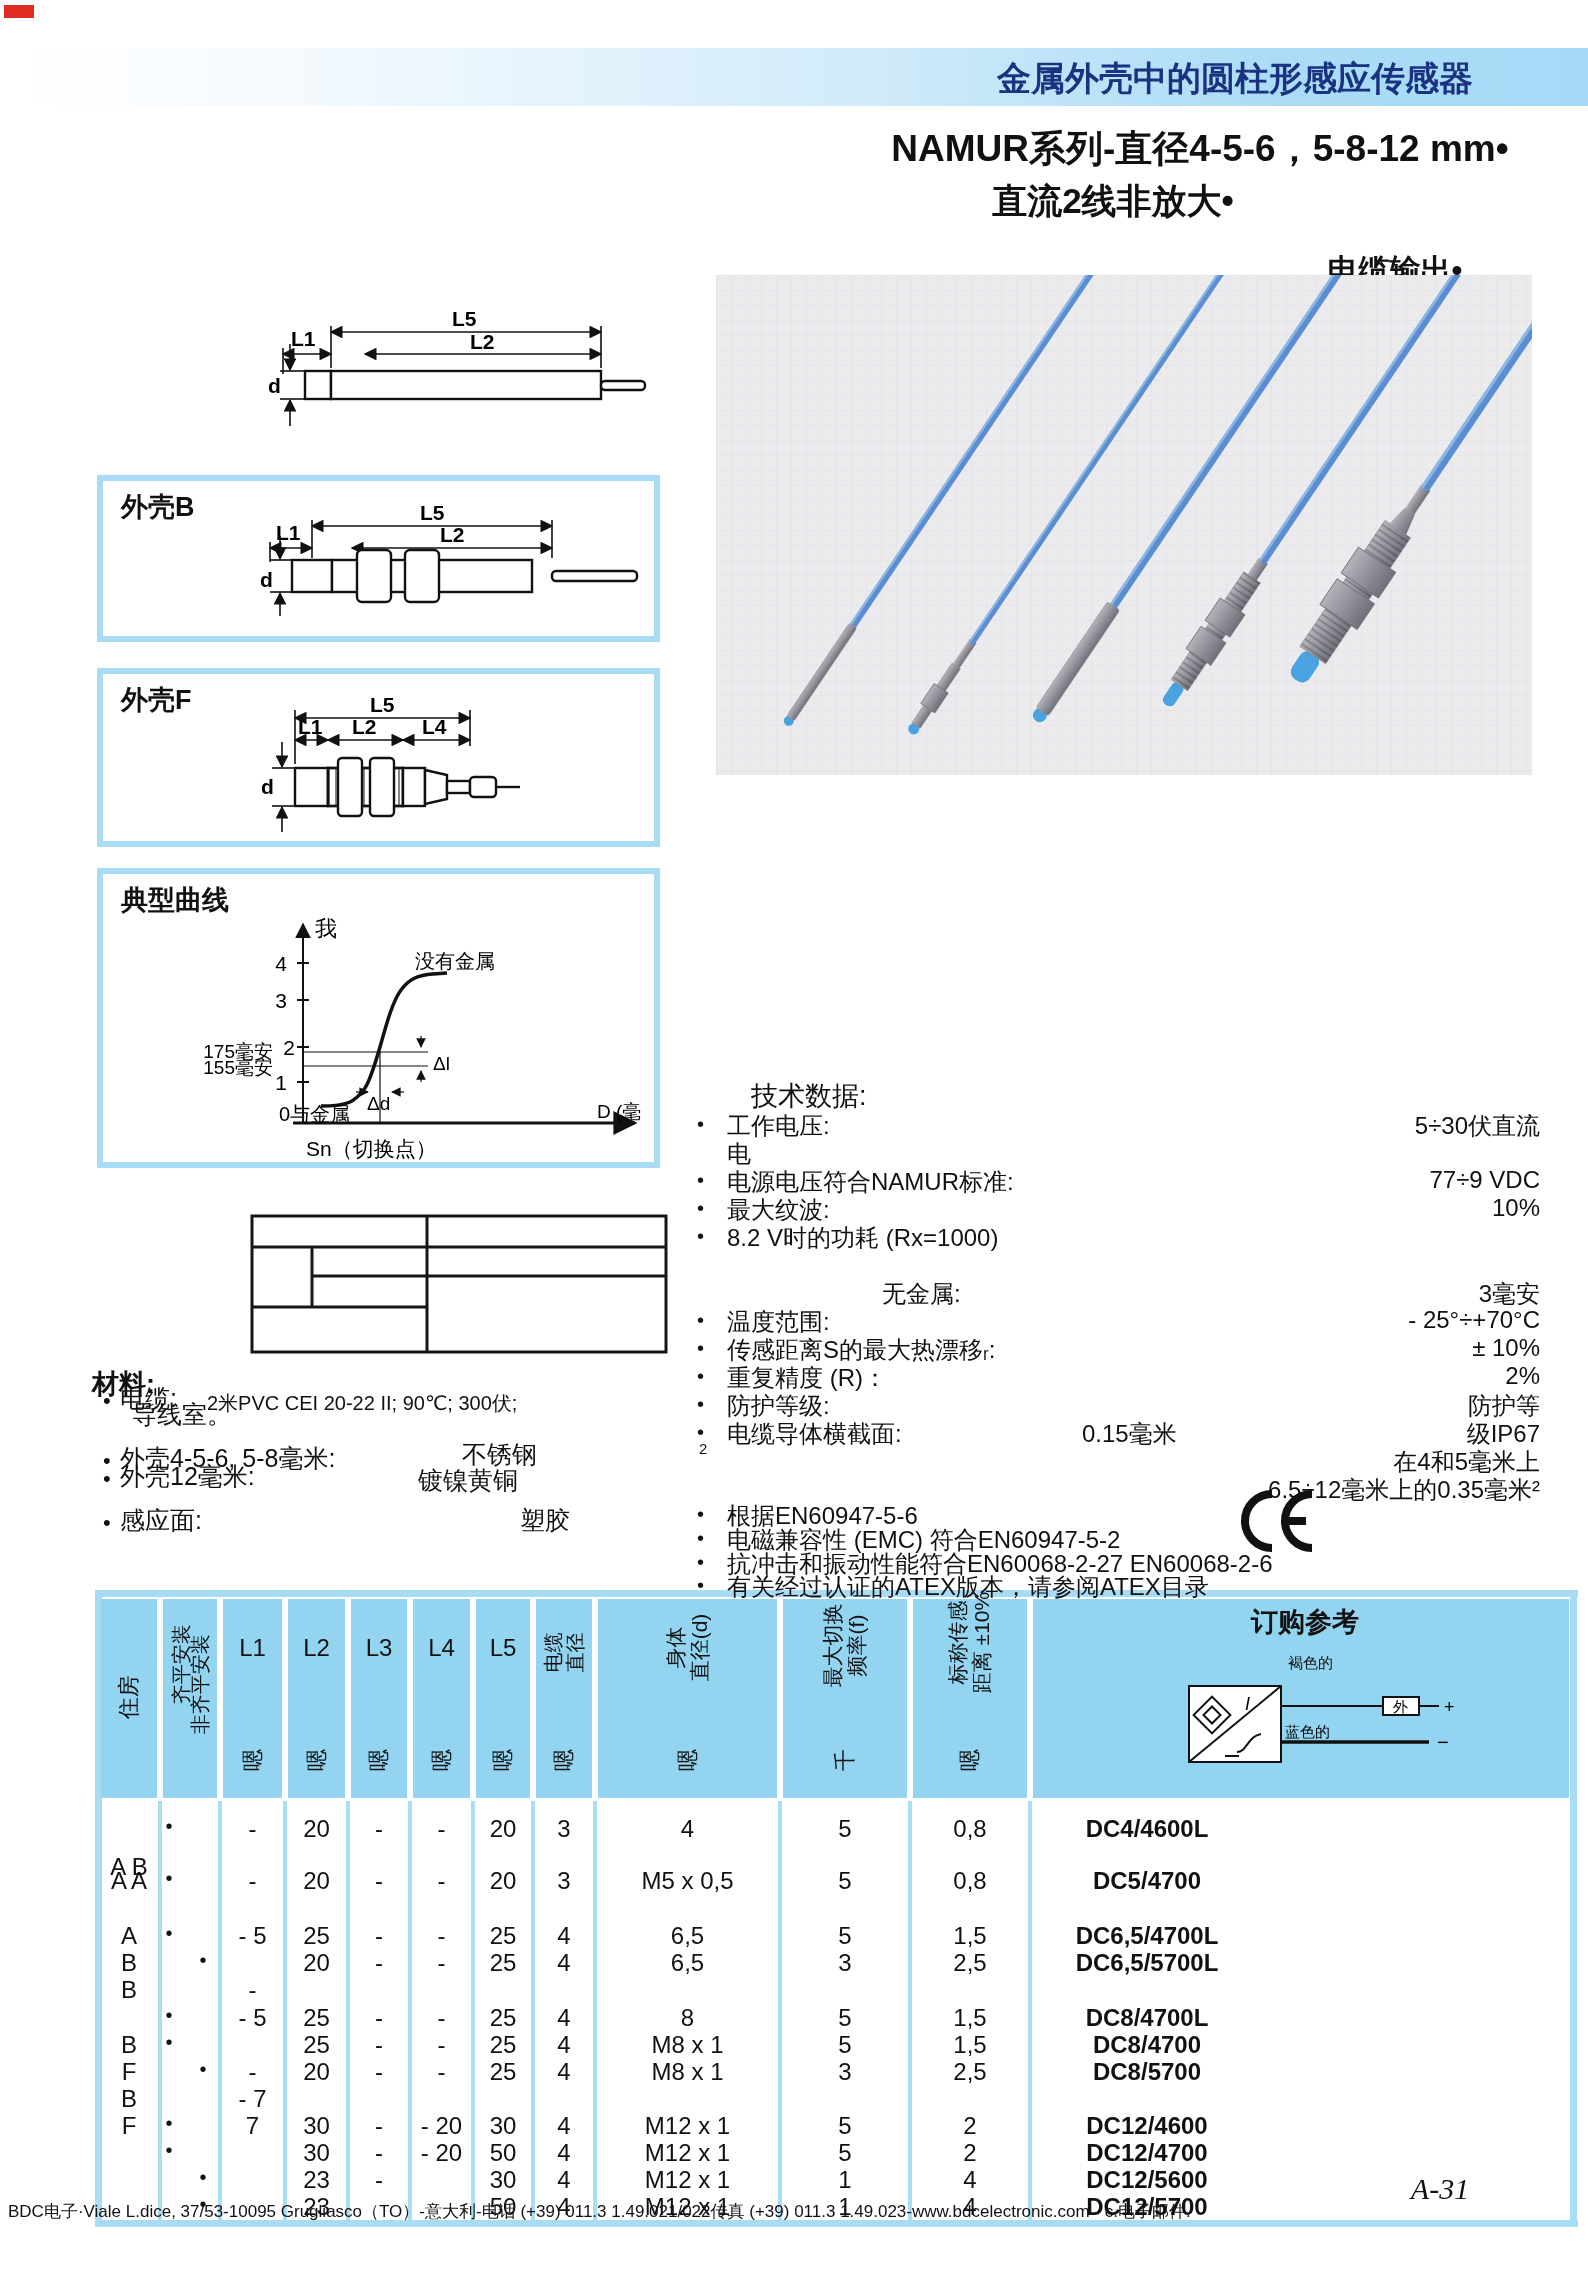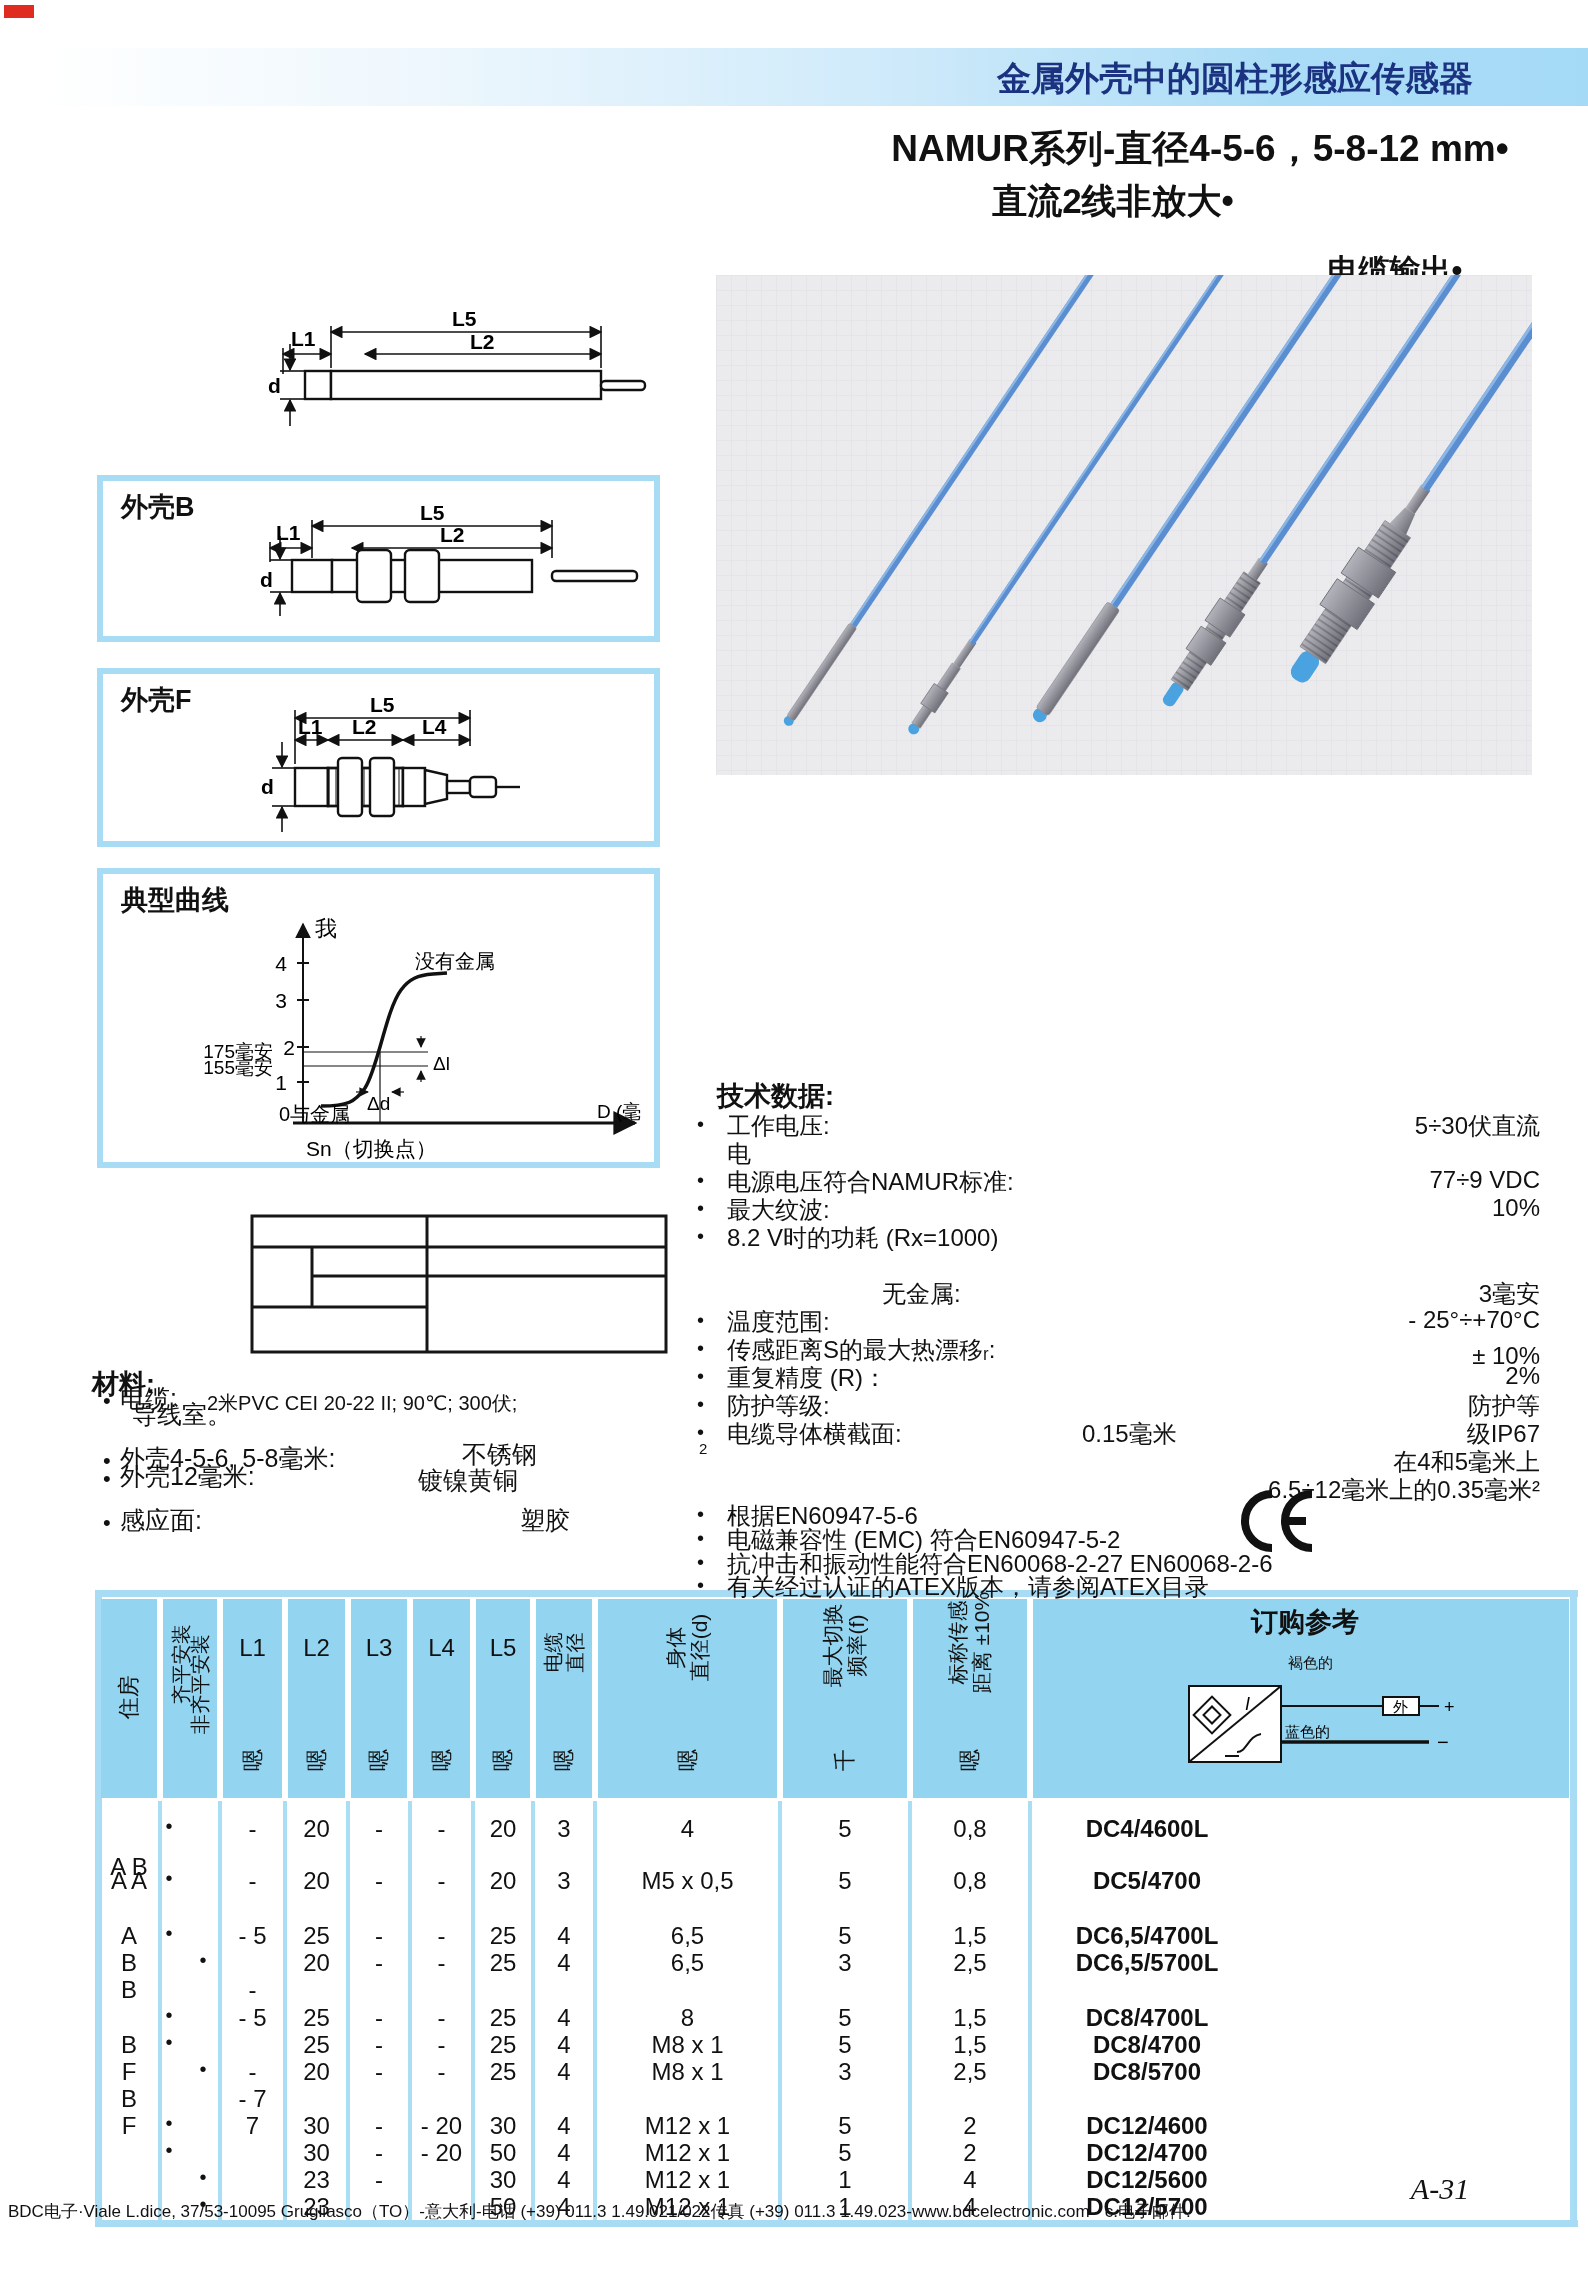--- a/index.html
+++ b/index.html
@@ -238,21 +238,21 @@
       <rect x="30" y="-15.5" width="152" height="31" fill="url(#thr2)"></rect>
       <rect x="76" y="-22.5" width="31" height="45" fill="url(#metal)" stroke="#6f6f78" stroke-width="0.9"></rect>
       <rect x="114" y="-22.5" width="31" height="45" fill="url(#metal)" stroke="#6f6f78" stroke-width="0.9"></rect>
       <polygon points="182,-10 204,-6 204,6 182,10" fill="url(#metal)"></polygon>
       <rect x="204" y="-5.5" width="28" height="11" fill="url(#metal)"></rect>
       <rect x="230" y="-4.5" width="620" height="9" fill="#5b8ed0"></rect>
       <rect x="230" y="-4.5" width="620" height="3" fill="#8cb6e4"></rect>
     </g>
   </svg>
 
-  <div class="abs" style="left:717px;top:1078px;font-size:27px;font-weight:bold;">技术数据:</div>
+  <div class="abs" style="left:751px;top:1078px;font-size:27px;font-weight:normal;">技术数据:</div>
   <div class="abs" style="left:699px;top:1440px;font-size:15px;">2</div>
   <div id="tech-list" class="abs"></div>
 
   <svg class="abs" style="left:1236px;top:1488px;" width="84" height="66" viewBox="0 0 84 66">
     <g stroke="#111" stroke-width="8" fill="none">
       <path d="M36,6 A27,27 0 1 0 36,60"></path>
       <path d="M76,6 A27,27 0 1 0 76,60"></path>
       <line x1="50" y1="33" x2="70" y2="33"></line>
     </g>
   </svg>
@@ -548,21 +548,21 @@
       <div class="abs" style="right: 0px; top: 0px; text-align: right; white-space: nowrap;">3毫安</div>
     </div>
     <div class="techrow abs" style="left: 697px; top: 1306px; width: 843px;">
       <div class="abs" style="left: 0px; top: 3px; font-size: 20px;">•</div>
       <div class="abs" style="left: 30px; top: 0px; white-space: nowrap;">温度范围:</div>
       <div class="abs" style="right: 0px; top: 0px; text-align: right; white-space: nowrap;">- 25°÷+70°C</div>
     </div>
     <div class="techrow abs" style="left: 697px; top: 1334px; width: 843px;">
       <div class="abs" style="left: 0px; top: 3px; font-size: 20px;">•</div>
       <div class="abs" style="left: 30px; top: 0px; white-space: nowrap;">传感距离S的最大热漂移ᵣ:</div>
-      <div class="abs" style="right: 0px; top: 8px; text-align: center; white-space: nowrap;">± 10%</div>
+      <div class="abs" style="right: 0px; top: 0px; text-align: center; white-space: nowrap;">± 10%</div>
     </div>
     <div class="techrow abs" style="left: 697px; top: 1362px; width: 843px;">
       <div class="abs" style="left: 0px; top: 3px; font-size: 20px;">•</div>
       <div class="abs" style="left: 30px; top: 0px; white-space: nowrap;">重复精度 (R)：</div>
       <div class="abs" style="right: 0px; top: 0px; text-align: right; white-space: nowrap;">2%</div>
     </div>
     <div class="techrow abs" style="left: 697px; top: 1390px; width: 843px;">
       <div class="abs" style="left: 0px; top: 3px; font-size: 20px;">•</div>
       <div class="abs" style="left: 30px; top: 0px; white-space: nowrap;">防护等级:</div>
       <div class="abs" style="right: 0px; top: 0px; text-align: right; white-space: nowrap;">防护等</div>

